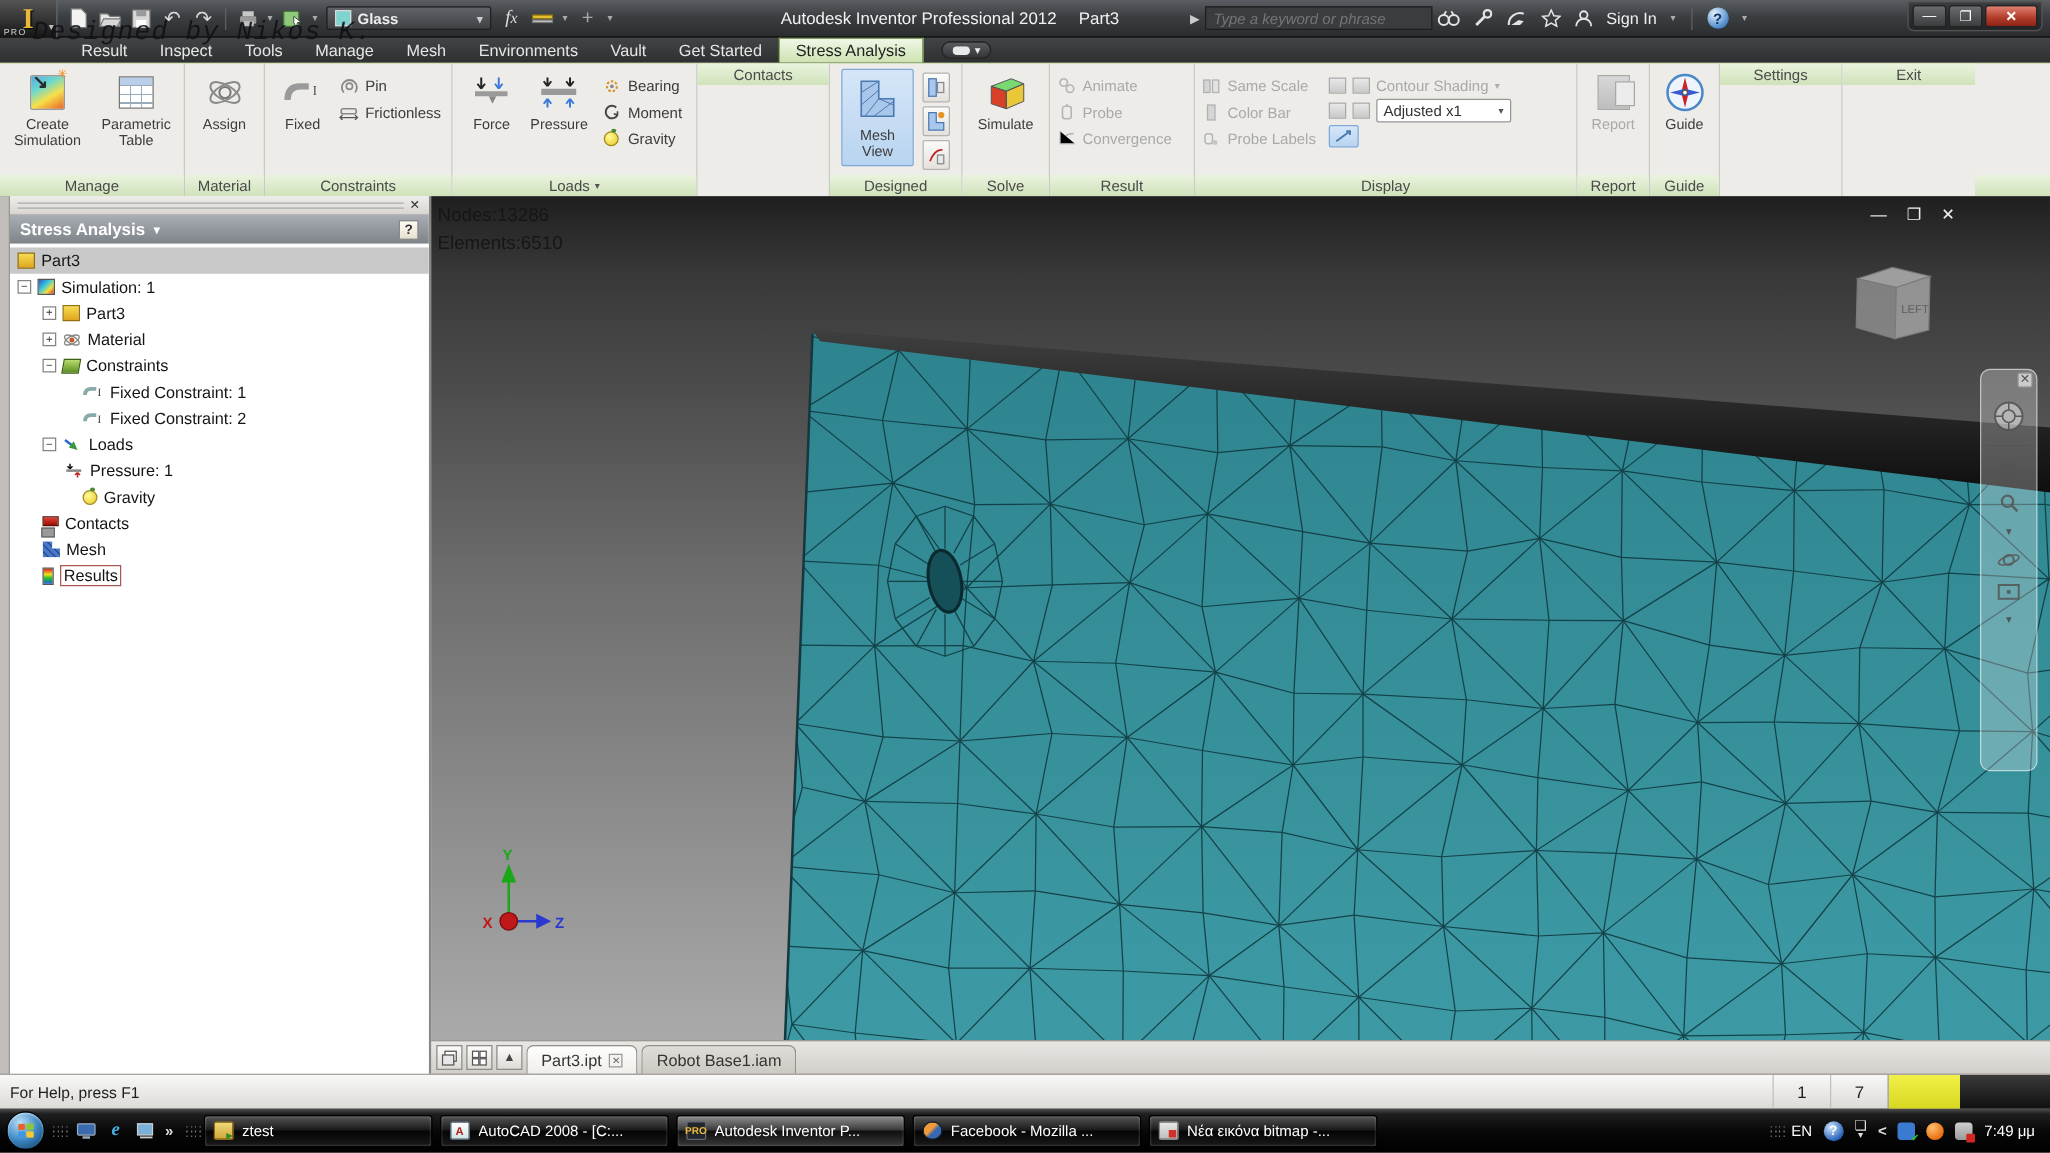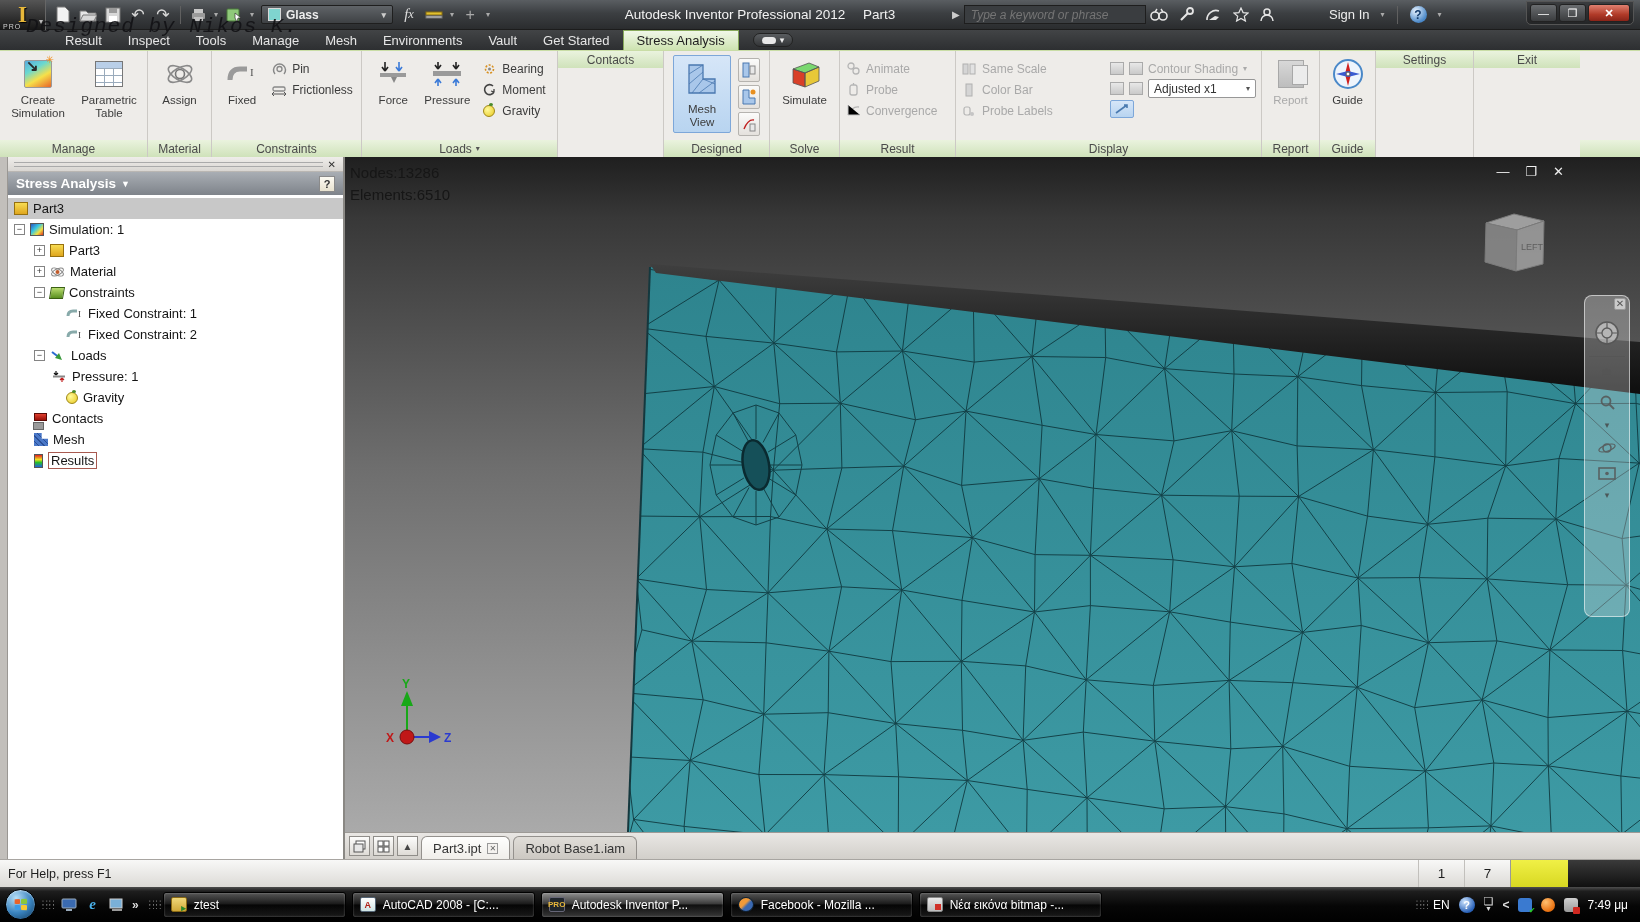--- a/index.html
+++ b/index.html
@@ -22,21 +22,21 @@
   .material-combo .swatch{width:13px;height:13px;background:#7fd4cf;border:1px solid #d8d8d8;flex:none;}
   .material-combo .mc-caret{margin-left:auto;font-size:9px;color:#ccc;}
   .fx{font-style:italic;font-family:"Liberation Serif",serif;font-size:15px;color:#ddd;}
   .title-center{position:absolute;left:575px;width:370px;text-align:center;font-size:13.5px;color:#f2f2f2;white-space:nowrap;}
   .title-center .doc{margin-left:14px;}
   .search-wrap{position:absolute;left:952px;top:5px;display:flex;align-items:center;gap:4px;}
   .search-play{color:#ccc;font-size:10px;}
   .search-input{width:182px;height:19px;background:#3a3d40;border:1px solid #1e1e1e;color:#a8a8a8;font-style:italic;font-size:12px;padding:0 6px;font-family:"Liberation Sans",sans-serif;}
   .tb-right{position:absolute;left:1150px;display:flex;align-items:center;gap:11px;}
   .tb-ico{display:flex;align-items:center;justify-content:center;color:#e4e4e4;}
-  .signin-label{font-size:13px;color:#eee;margin-left:44px;}
+  .signin-label{font-size:13px;color:#eee;}
   .help-circle{width:17px;height:17px;border-radius:50%;background:radial-gradient(circle at 35% 30%,#eaf4ff,#4a88c8 70%);color:#123a6a;font-size:12px;font-weight:bold;display:flex;align-items:center;justify-content:center;}
   .winbtns{position:absolute;right:6px;top:1px;display:flex;gap:2px;background:rgba(20,20,20,.4);border:1px solid #555;border-radius:0 0 5px 5px;padding:2px 3px;}
   .winbtn{width:27px;height:18px;border:1px solid #222;border-radius:3px;display:flex;align-items:center;justify-content:center;color:#fff;font-size:11px;background:linear-gradient(#6a6d70,#3a3c3e);}
   .winbtn.close{background:linear-gradient(#e08070,#b03a28 60%,#8a2418);width:42px;font-weight:bold;}
 
   
   .menubar{height:20px;background:linear-gradient(#424446,#2d2f31);display:flex;align-items:stretch;padding-left:52px;position:relative;z-index:5;}
   .mtab{padding:0 13px;font-size:13px;color:#e6e6e6;display:flex;align-items:center;white-space:nowrap;}
   .mtab.active{background:linear-gradient(#f0f7e8,#cde3b0);color:#1e1e1e;border:1px solid #88aa5c;border-bottom:none;}
   .ribbon-collapse{margin-left:14px;align-self:center;display:flex;align-items:center;gap:4px;background:linear-gradient(#5a5d60,#333537);border:1px solid #222;border-radius:8px;padding:1px 8px;color:#eee;font-size:9px;}
@@ -518,21 +518,21 @@
             <span>Convergence</span>
           </div>
         </div>
       </div>
       <div class="panel-footer">
           <span>Result</span>
         </div>
     </div>
 
     <div class="panel" style="width:306px">
-      <div class="panel-body" style="justify-content:space-between;gap:26px">
+      <div class="panel-body" style="justify-content:flex-start;gap:10px">
         <div class="smallcol">
           <div class="smallbtn disabled">
             <span class="sicon">
                 <svg width="15" height="14">
                   <rect x="1" y="2" width="5" height="10" fill="#d5d5d5" stroke="#b0b0b0"></rect>
                   <rect x="8" y="2" width="5" height="10" fill="#e2e2e2" stroke="#b0b0b0"></rect>
                 </svg>
               </span>
             <span>Same Scale</span>
           </div>

